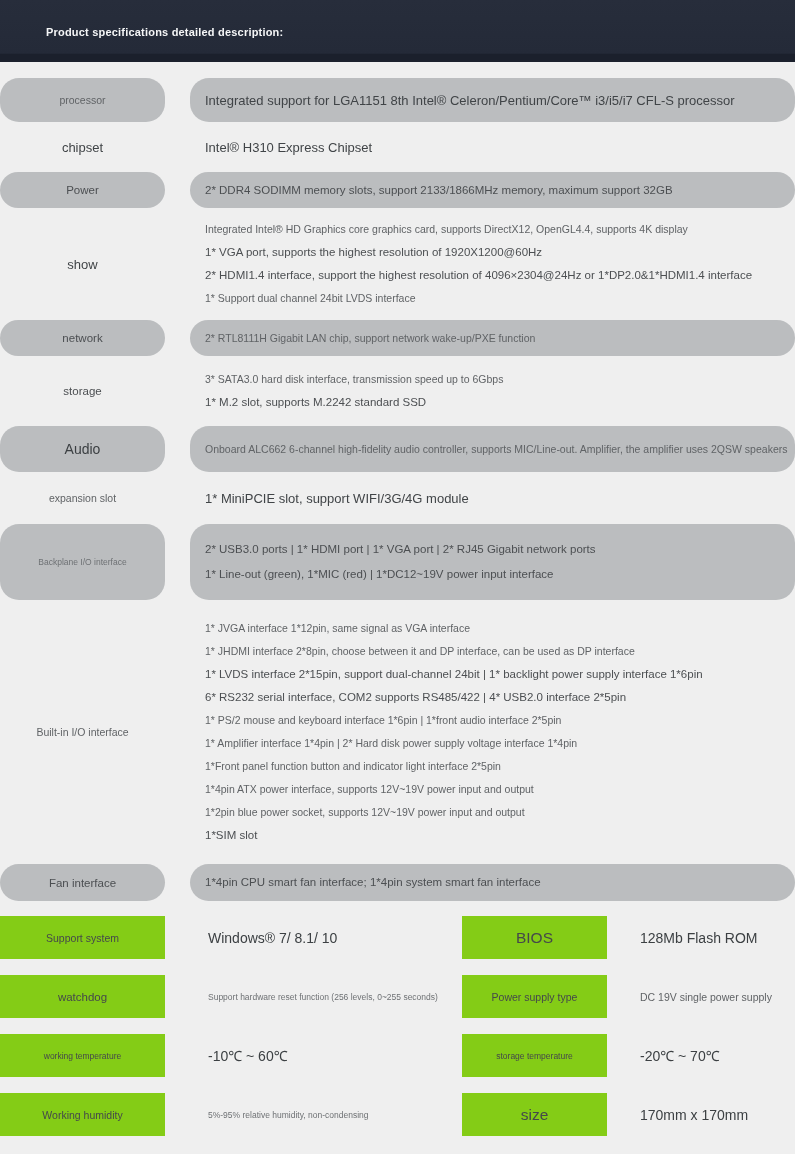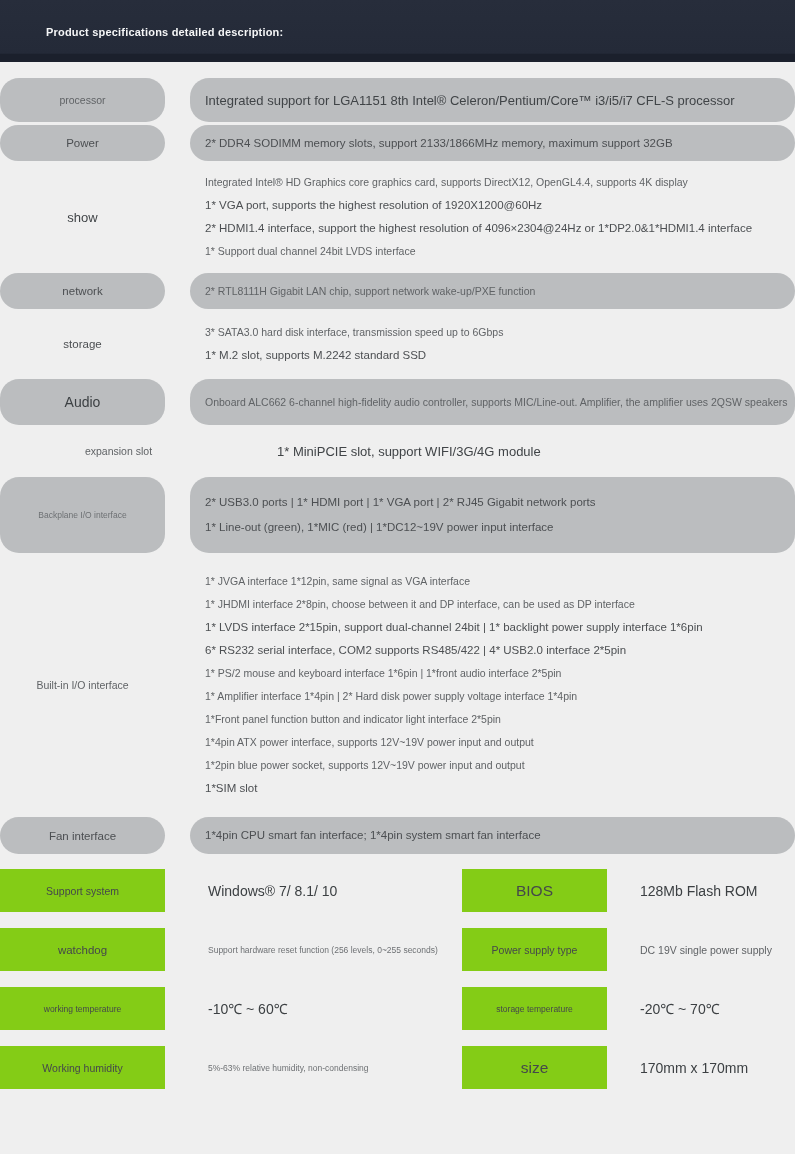--- a/index.html
+++ b/index.html
@@ -39,21 +39,21 @@
   .t-xl  { font-size:14px;   color:#3c4043; }
   .t-xxl { font-size:15.5px; color:#3c4043; }
   
   .h-processor { min-height:44px; }
   .h-chipset   { min-height:44px; }
   .h-memory    { min-height:36px; }
   .h-show      { min-height:106px; }
   .h-network   { min-height:36px; }
   .h-storage   { min-height:64px; }
   .h-audio     { min-height:46px; }
-  .h-expansion { min-height:46px;margin-left:36px; }
+  .h-expansion { min-height:46px; }
   .h-backplane { min-height:76px; }
   .h-backplane .line { line-height:25px; }
   .h-builtin   { min-height:258px; }
   .h-fan       { min-height:37px; }
   
   .bottom { margin-top:15px; }
   .bottom-row {
     display:grid; grid-template-columns:165px 297px 145px 1fr;
     min-height:43px; margin-bottom:16px;
   }
@@ -71,20 +71,27 @@
   <div class="header">
     <div class="header-title">Product specifications detailed description:</div>
   </div>
 
   <div class="rows" id="spec-rows">
       <div class="spec-row h-processor">
         <div class="label-cell t-sm shaded">processor</div>
         <div style="grid-column: 2;"></div>
         <div class="value-cell h-processor shaded">
           <div class="line t-lg">Integrated support for LGA1151 8th Intel® Celeron/Pentium/Core™ i3/i5/i7 CFL-S processor</div>
+        </div>
+      </div>
+      <div class="spec-row h-chipset">
+        <div class="label-cell t-lg">chipset</div>
+        <div style="grid-column: 2;"></div>
+        <div class="value-cell h-chipset">
+          <div class="line t-lg">Intel® H310 Express Chipset</div>
         </div>
       </div>
       <div class="spec-row h-memory">
         <div class="label-cell t-md shaded">Power</div>
         <div style="grid-column: 2;"></div>
         <div class="value-cell h-memory shaded">
           <div class="line t-md">2* DDR4 SODIMM memory slots, support 2133/1866MHz memory, maximum support 32GB</div>
         </div>
       </div>
       <div class="spec-row h-show">
@@ -173,18 +180,18 @@
         <div class="b-value right t-sm">DC 19V single power supply</div>
       </div>
       <div class="bottom-row">
         <div class="b-label t-xs">working temperature</div>
         <div class="b-value t-xl">-10℃ ~ 60℃</div>
         <div class="b-label t-xs">storage temperature</div>
         <div class="b-value right t-xl">-20℃ ~ 70℃</div>
       </div>
       <div class="bottom-row">
         <div class="b-label t-sm">Working humidity</div>
-        <div class="b-value t-xs">5%-63% relative humidity, non-condensing</div>
+        <div class="b-value t-xs">5%-95% relative humidity, non-condensing</div>
         <div class="b-label t-xxl">size</div>
         <div class="b-value right t-xl">170mm x 170mm</div>
       </div>
     </div>
 </div>
 
 </body></html>

